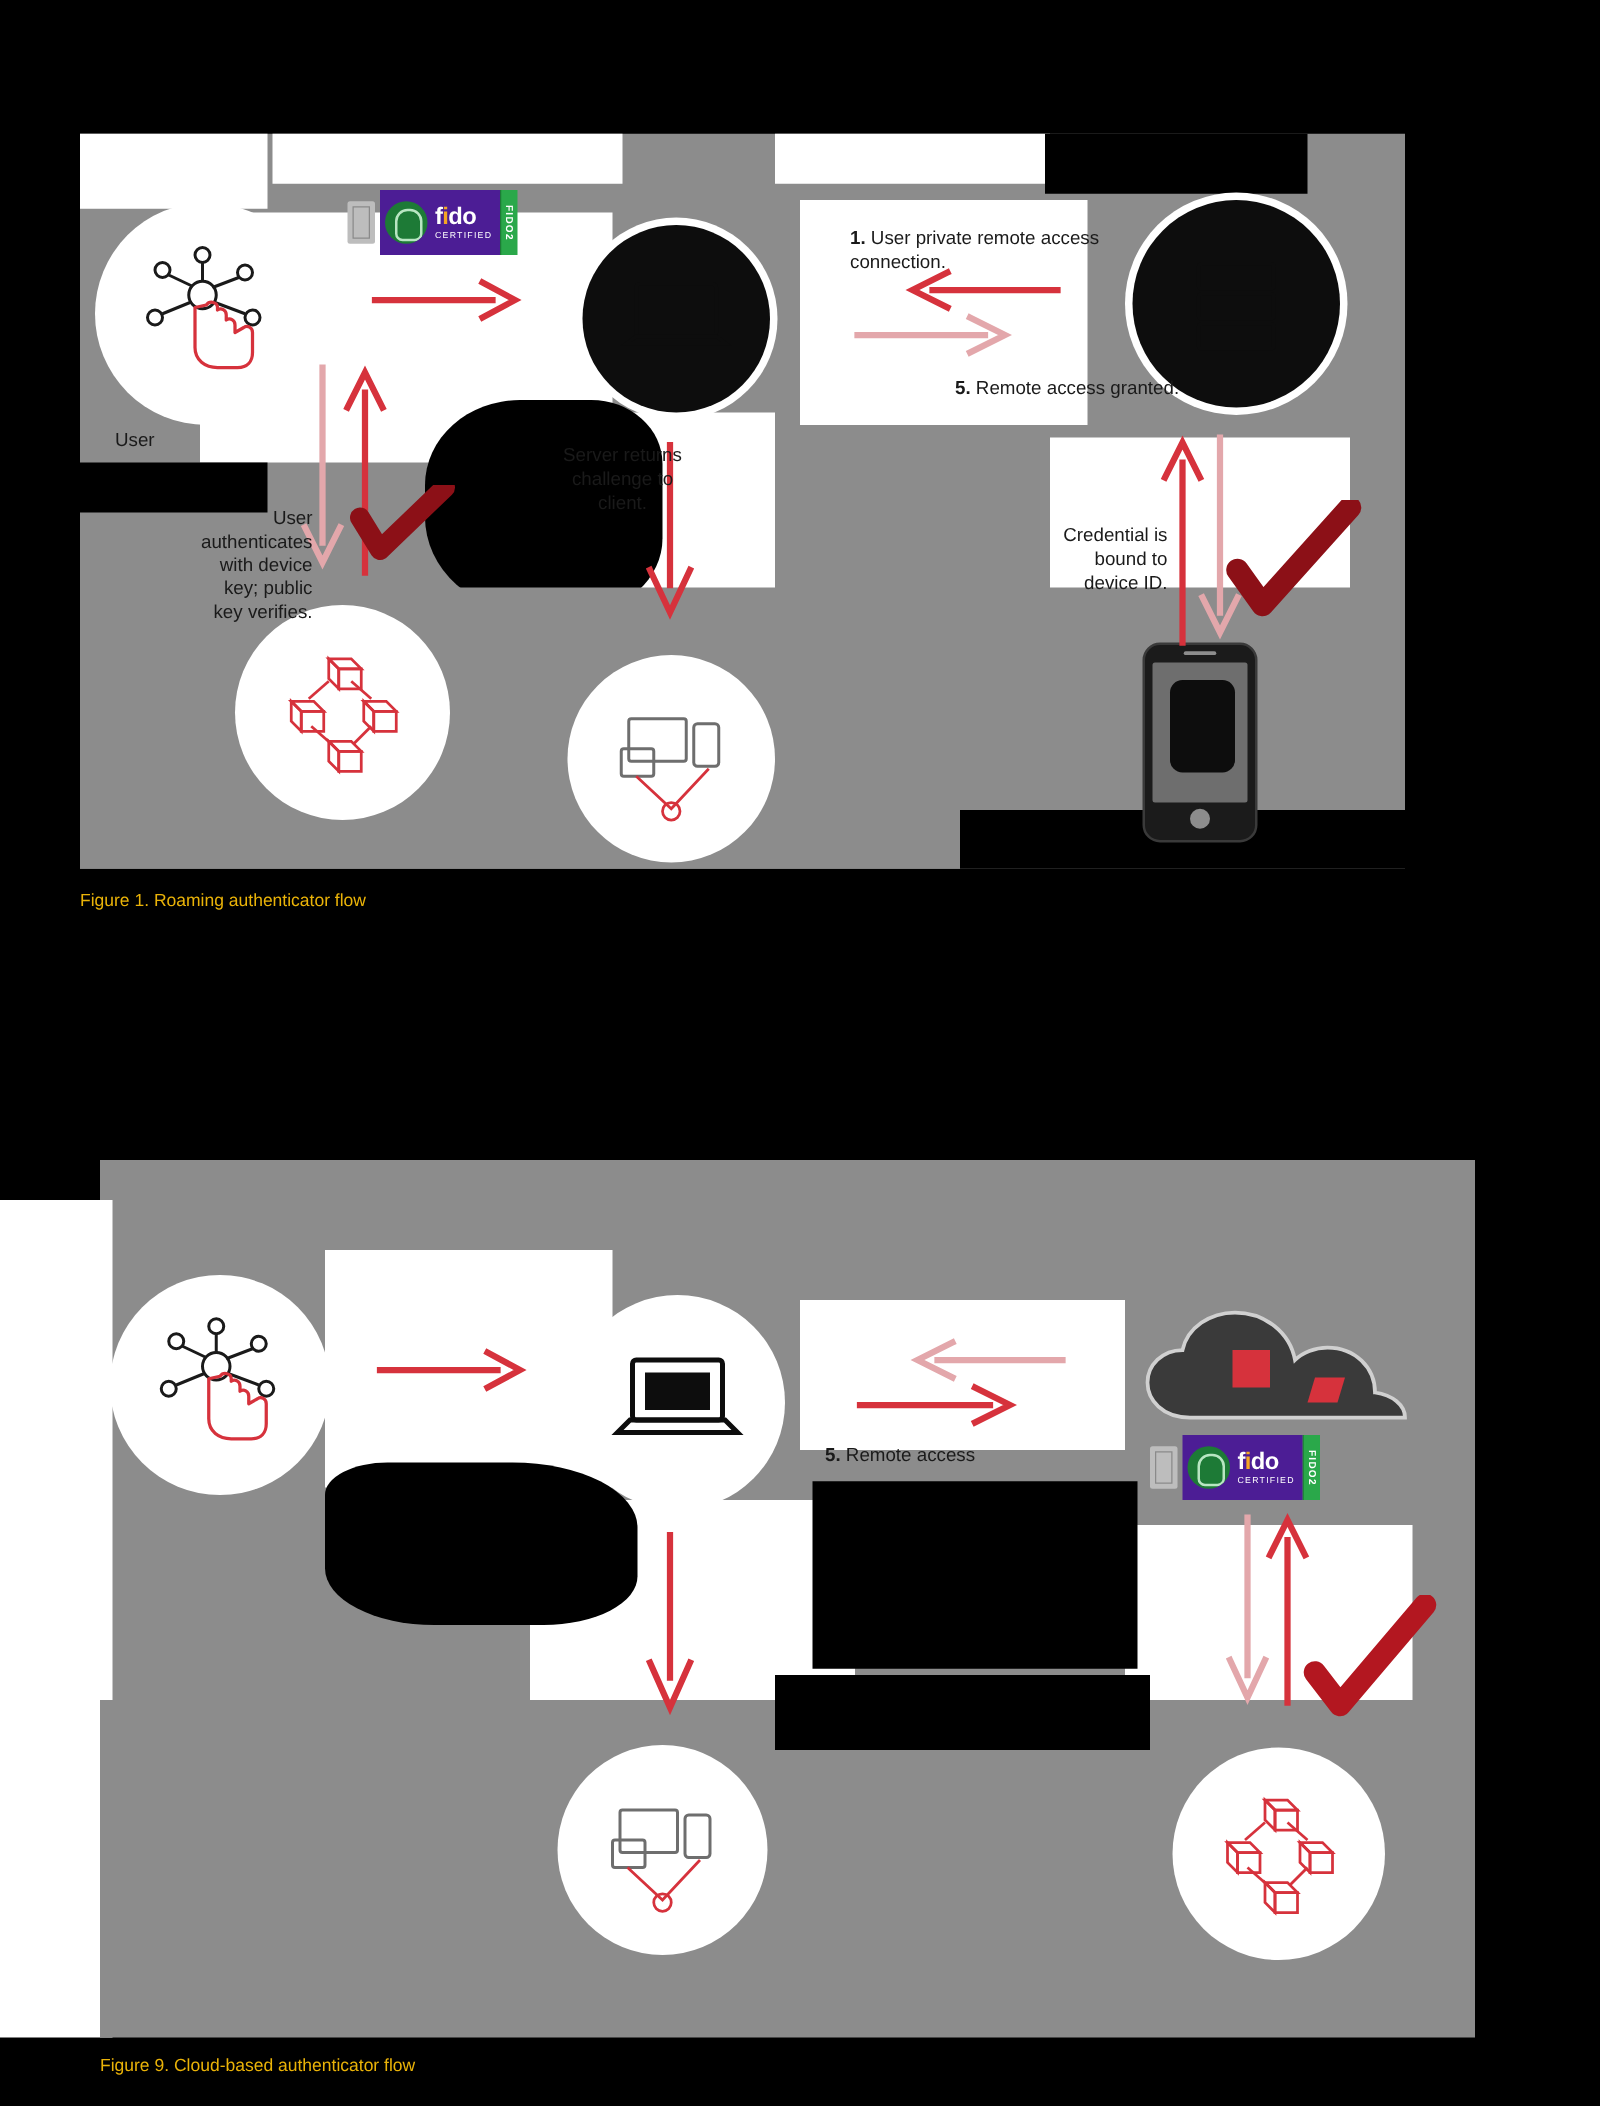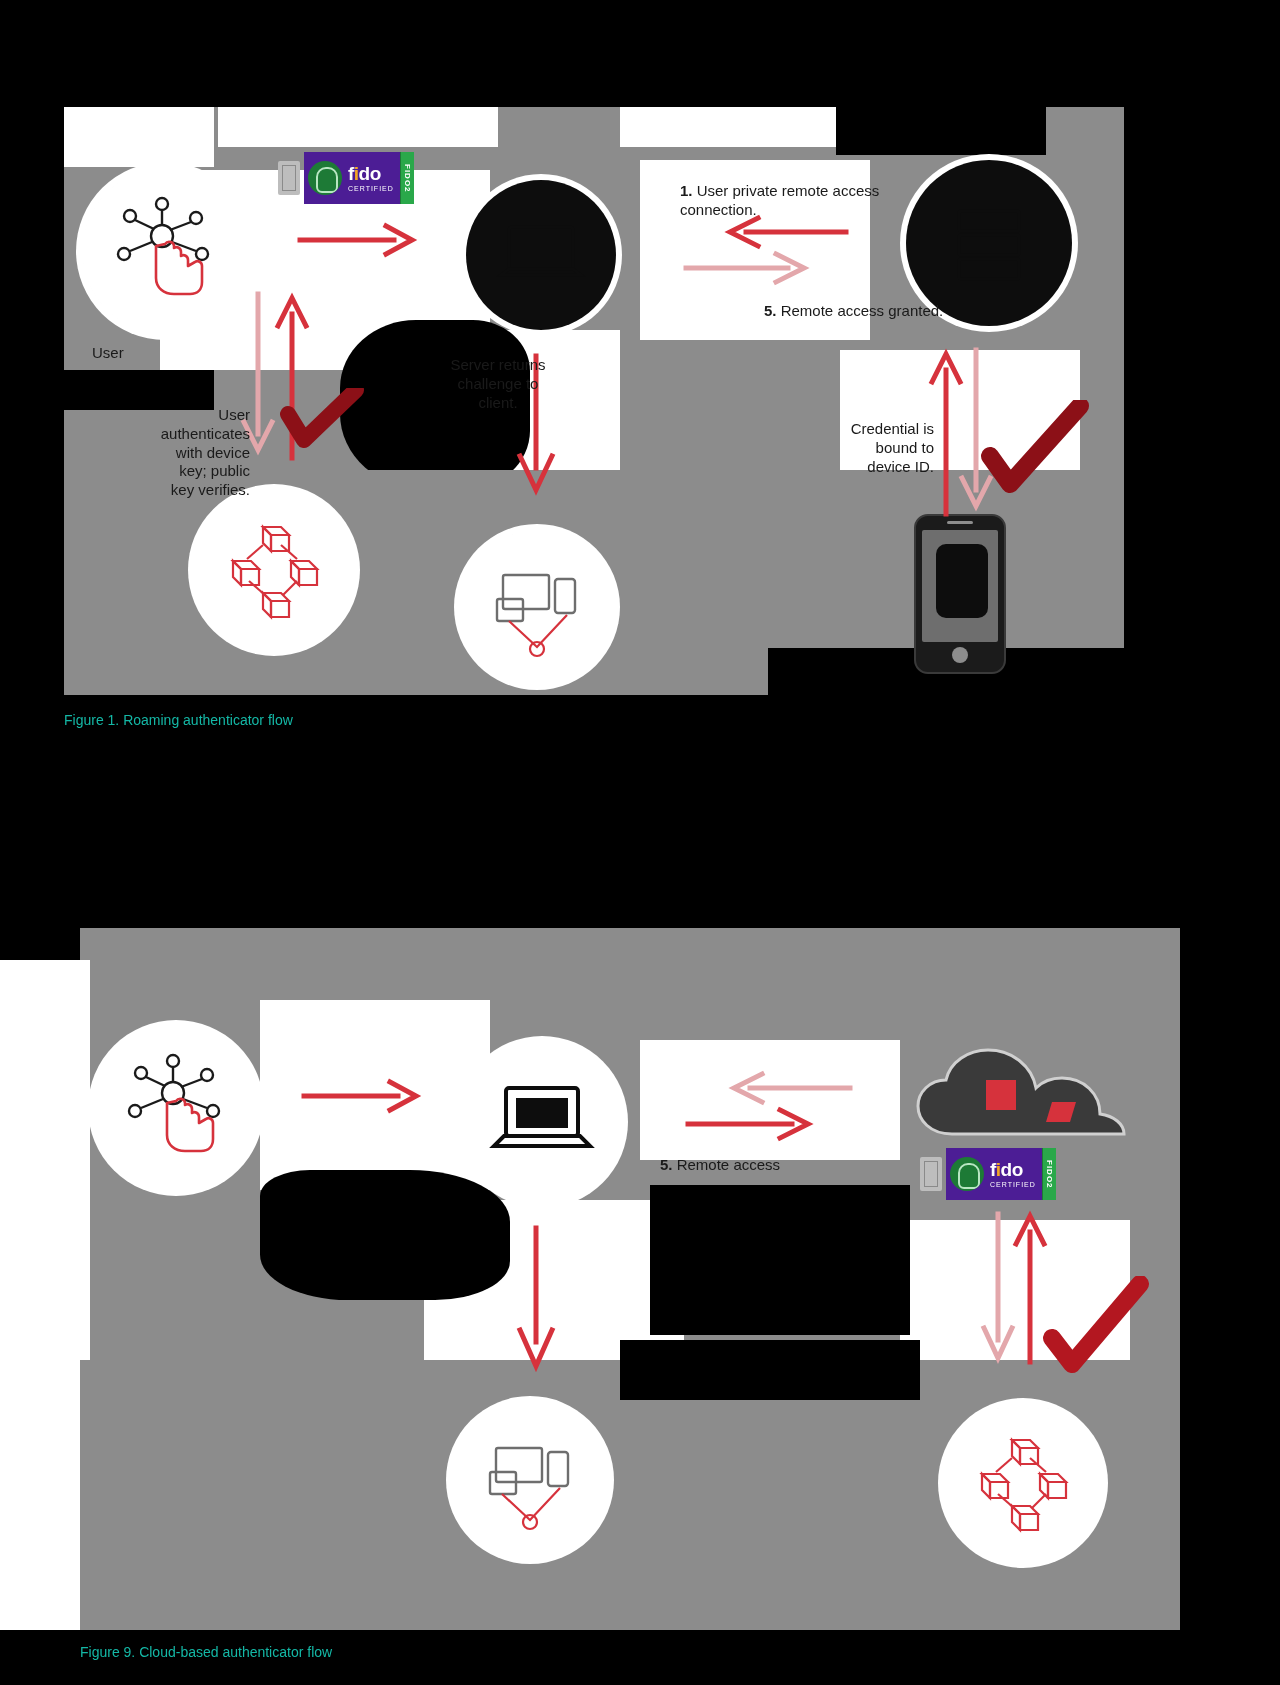--- a/index.html
+++ b/index.html
@@ -185,21 +185,21 @@
   
   .cloud {
     position: absolute;
   }
 
   
   .check { position: absolute; }
   .caption {
     position: absolute;
     font-size: 14px;
-    color: #14b8a6;
+    color: #eab308;
   }
 </style>
 </head>
 <body>
 
 <div class="page">
 
   <div class="panel" id="panel-top"></div>
 
   <div class="white-block" style="left:160px; top:170px; width:330px; height:200px;"></div>

